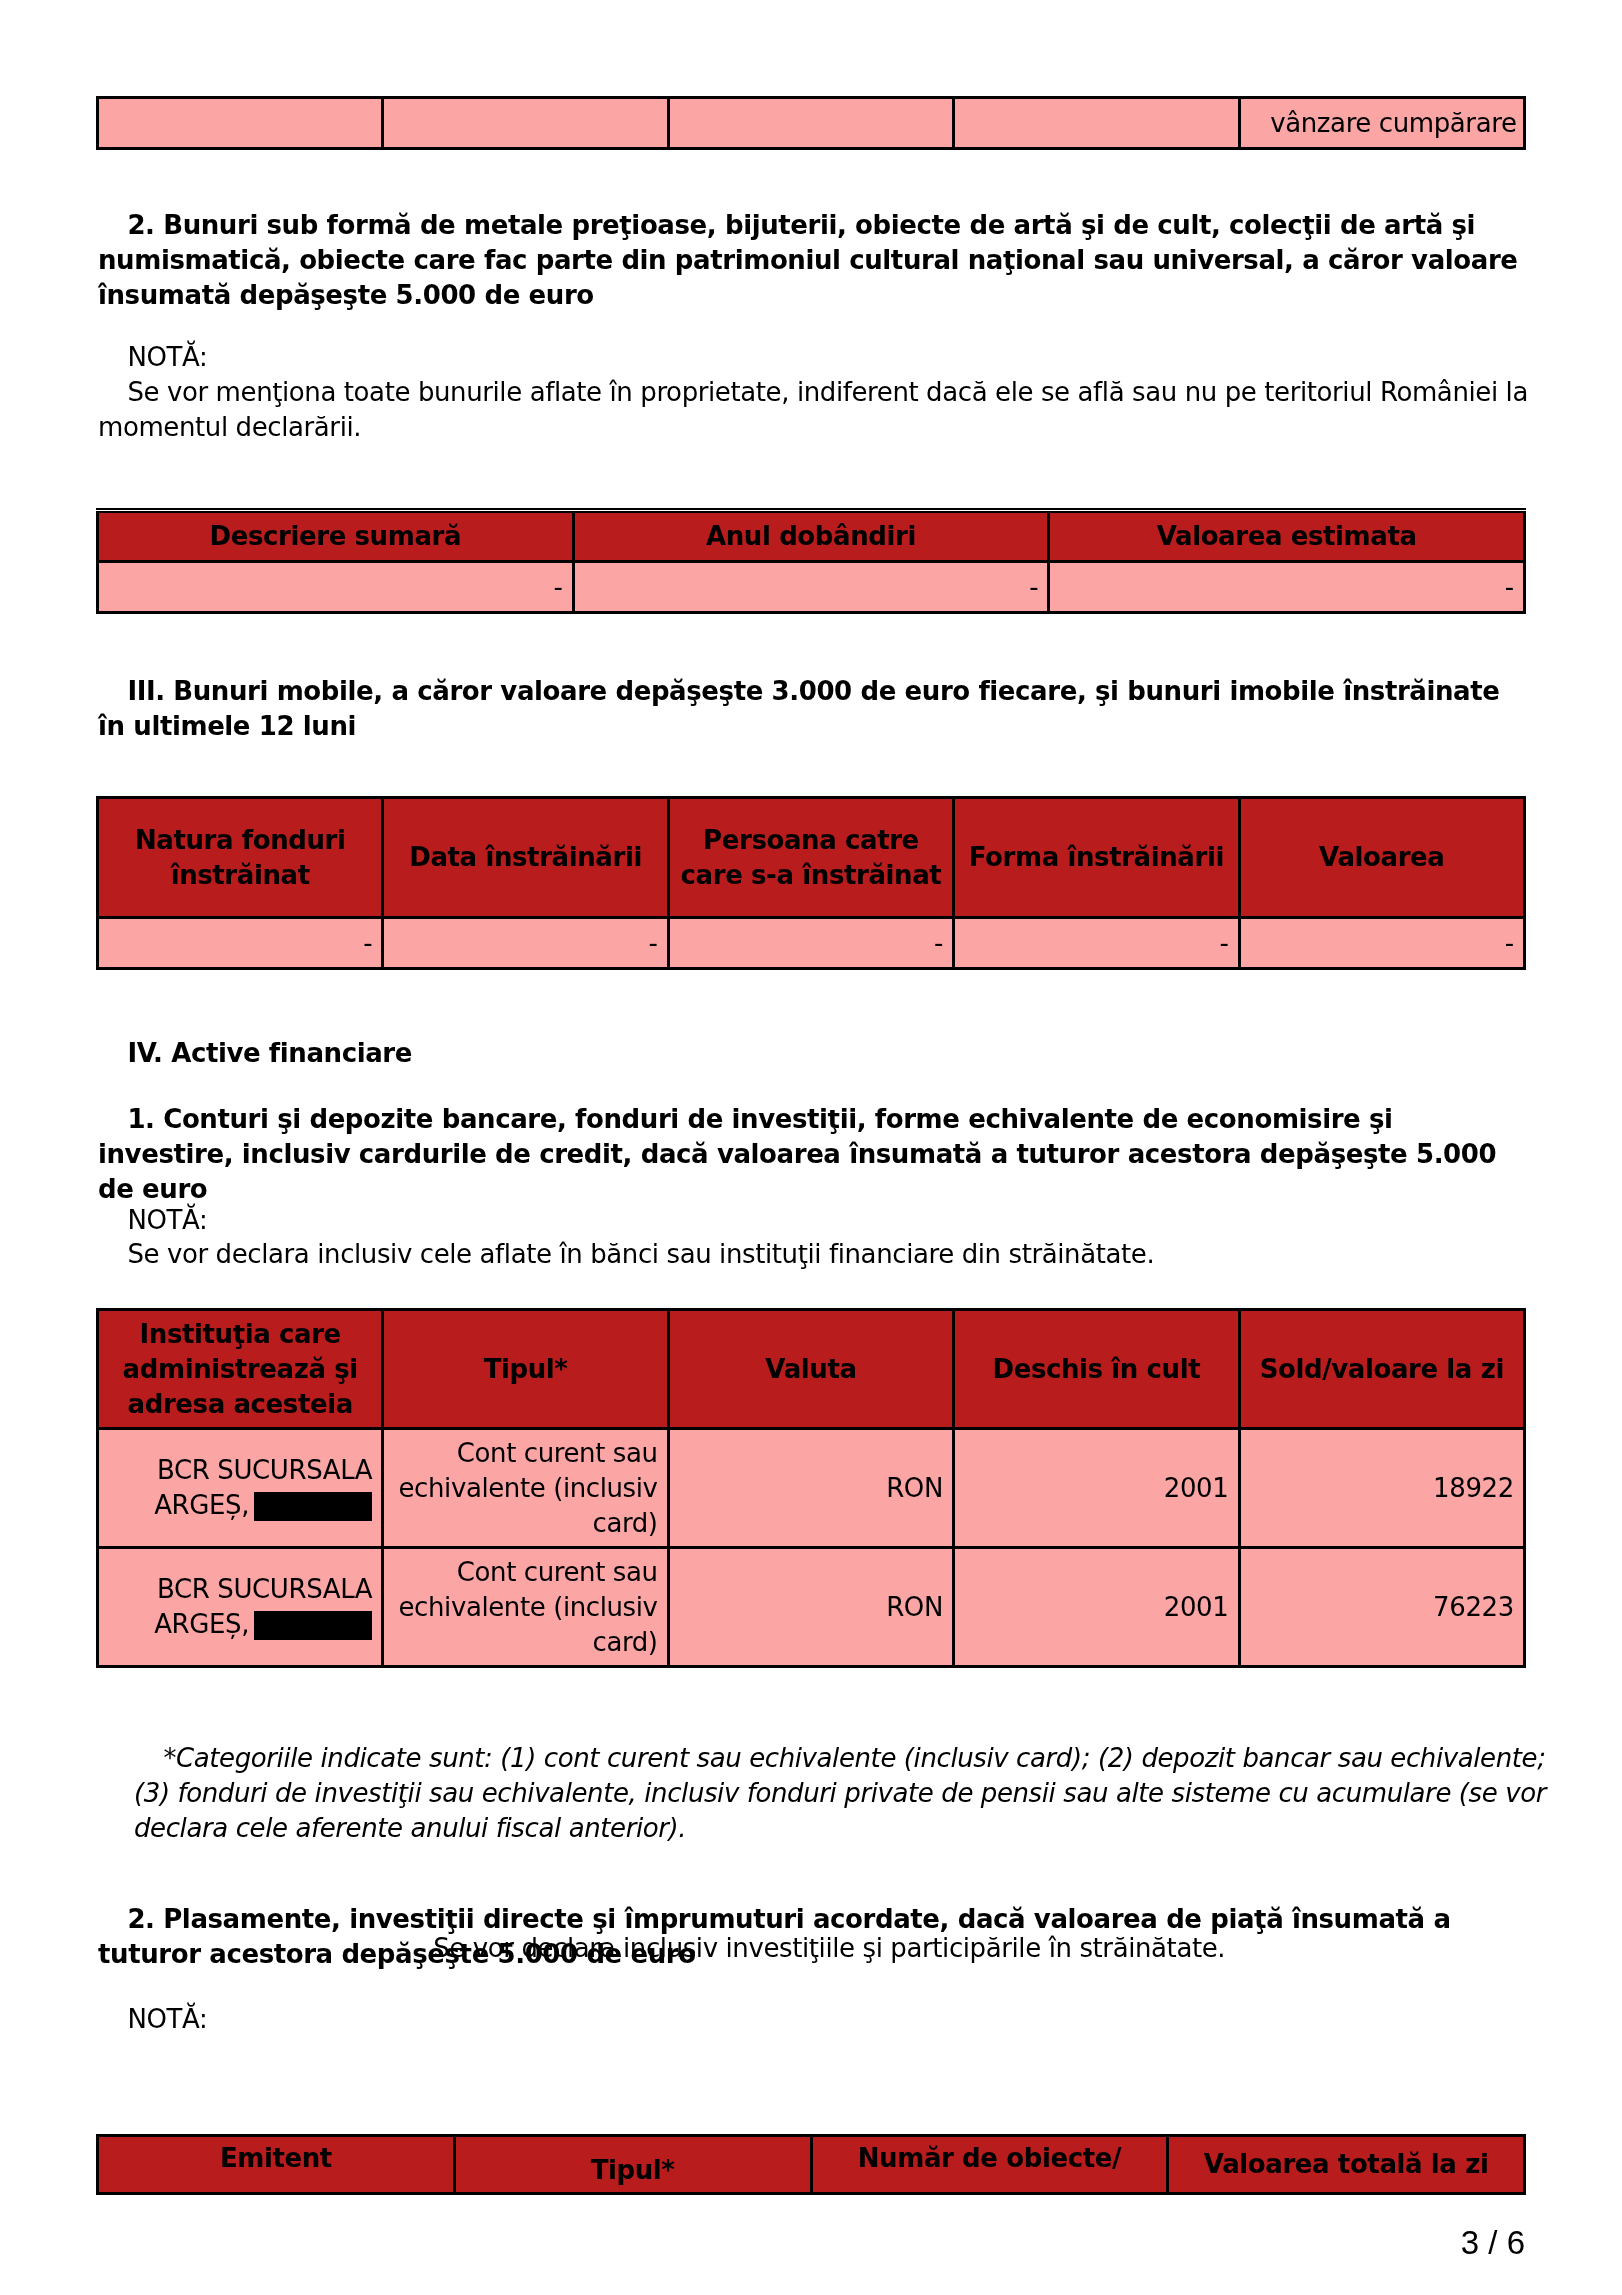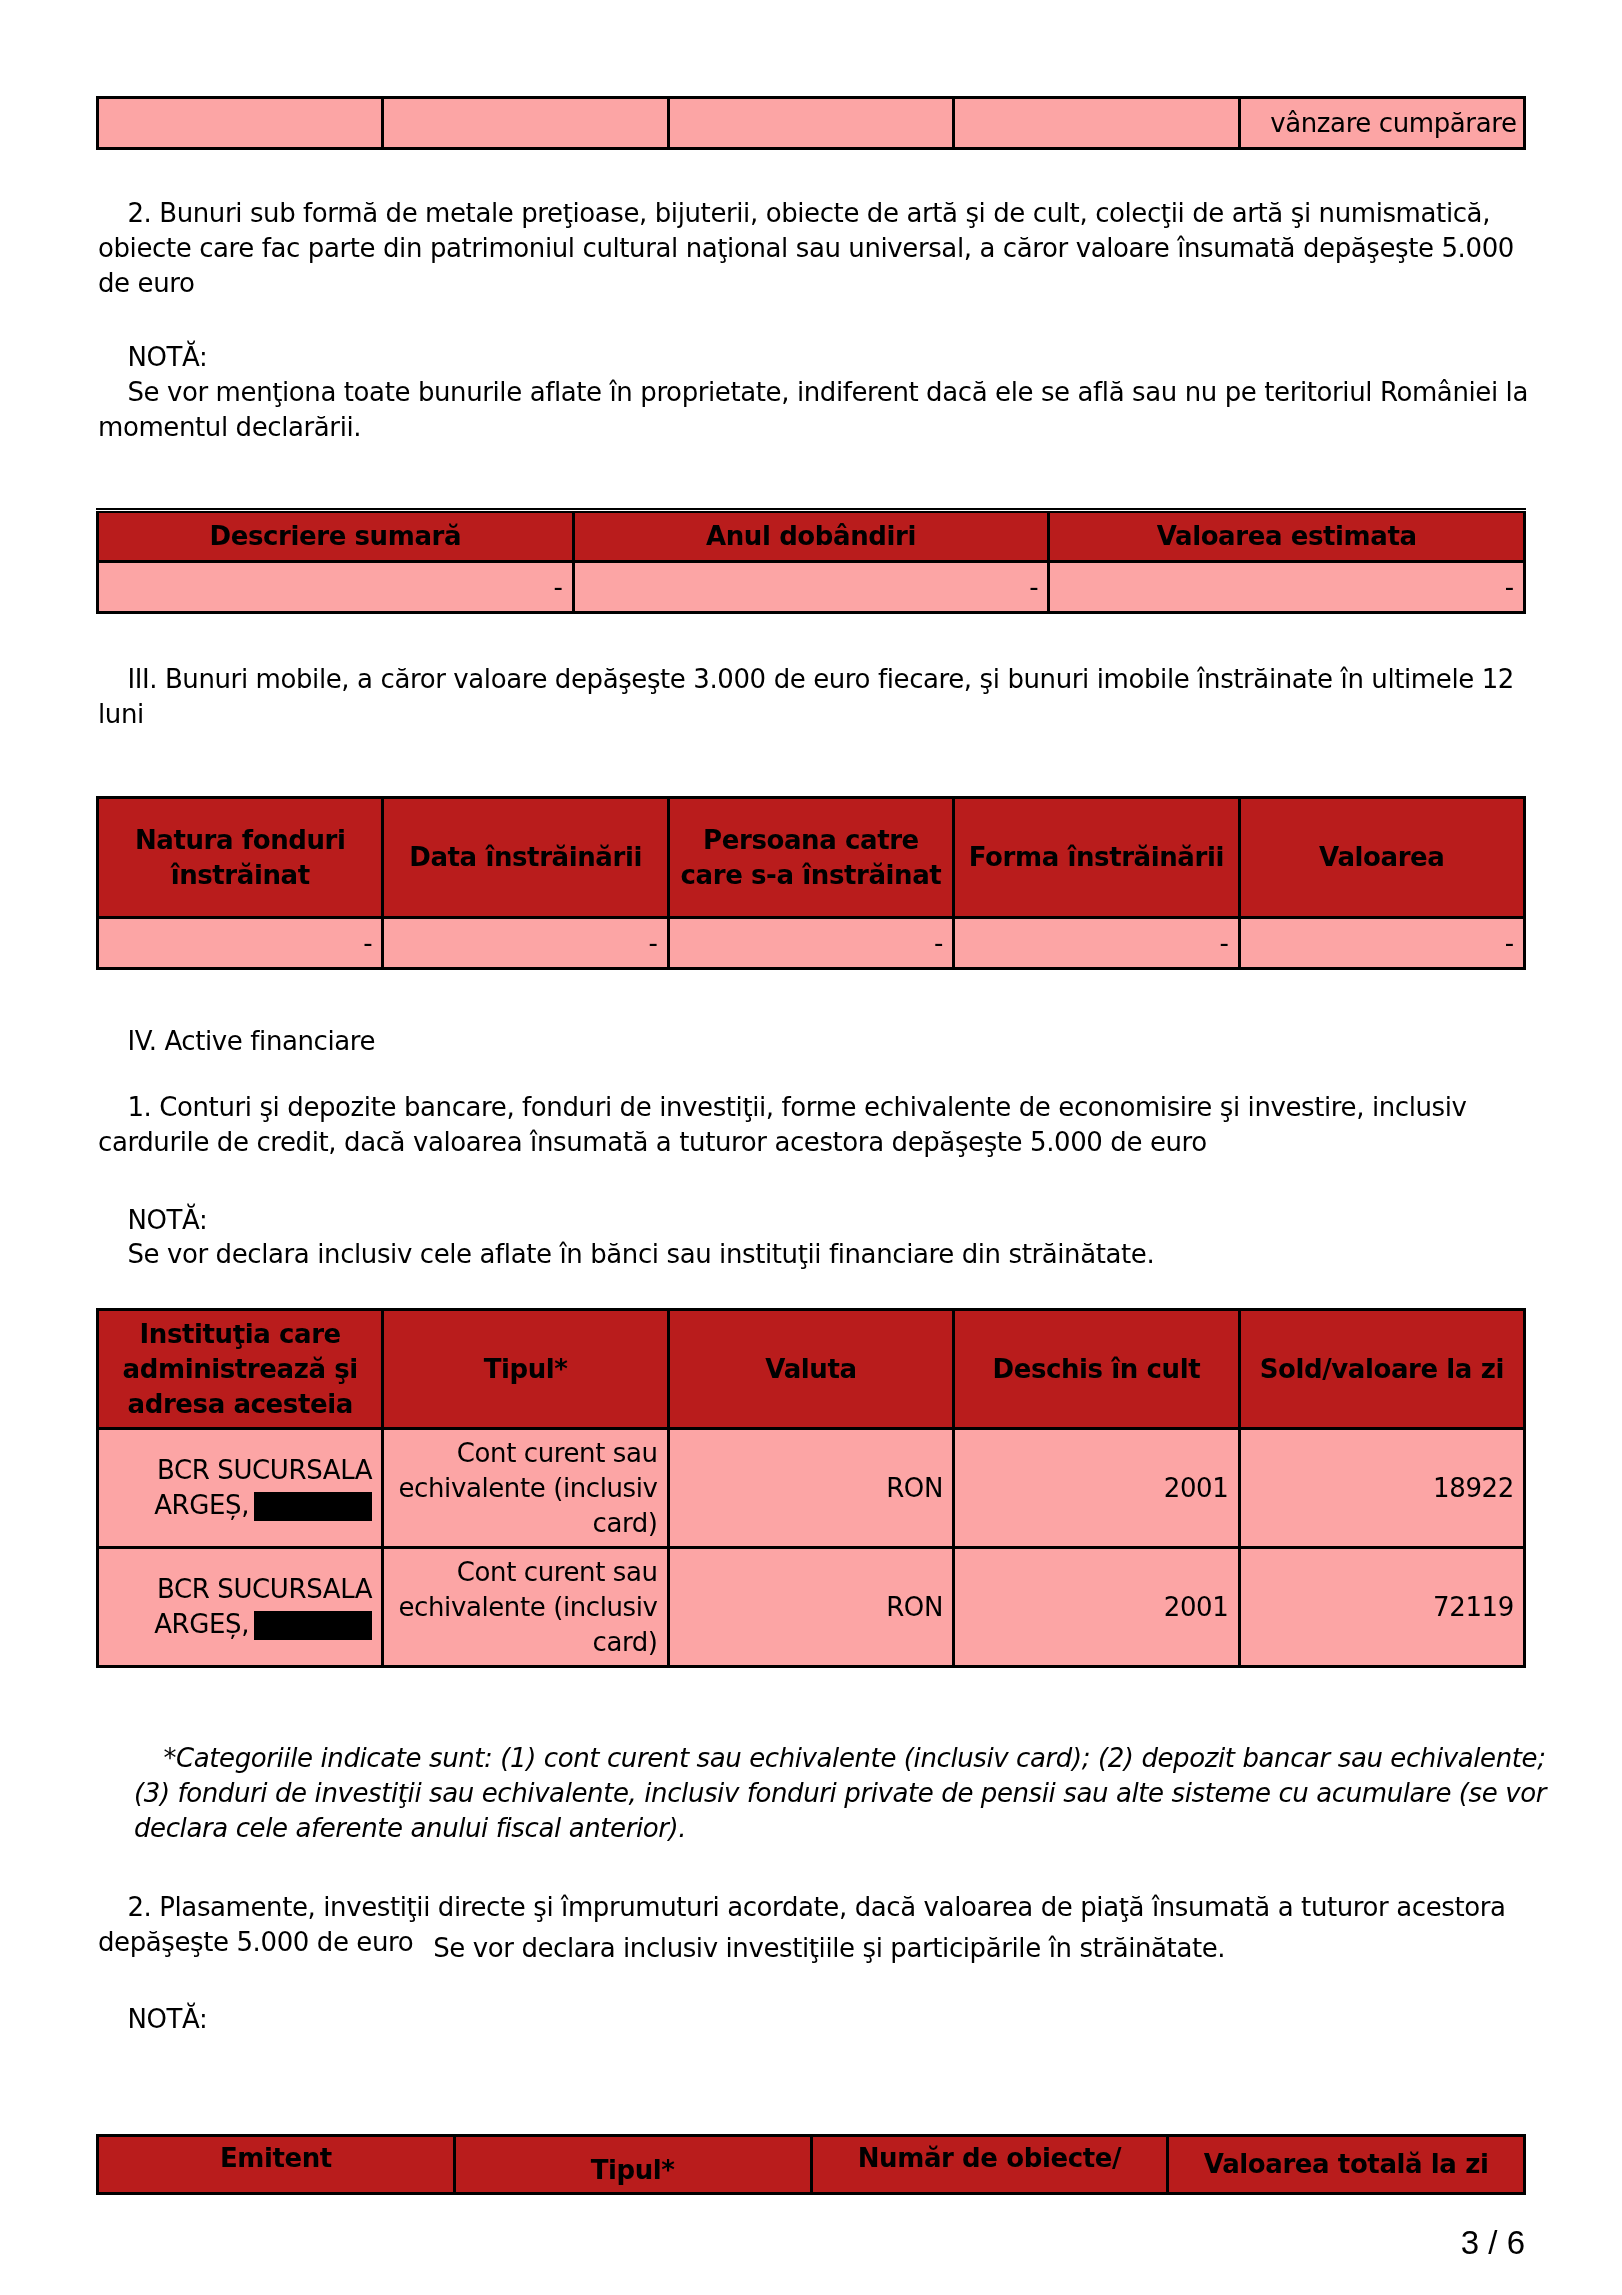--- a/index.html
+++ b/index.html
@@ -1,20 +1,20 @@
 <!DOCTYPE html>
 <html style="font-size:10.5px"><head>
 <meta charset="utf-8">
 <style>
   html, body { margin:0; padding:0; background:#ffffff; }
   body { width:1622px; height:2295px; position:relative; overflow:hidden;
          font-family:"DejaVu Sans", sans-serif; color:#000; }
   .p { position:absolute; left:98px; width:1433px; font-size:26px; line-height:35px; letter-spacing:-0.4px; }
   .p .ind { display:inline-block; width:29.4px; }
-  .b { font-weight:normal; }
+  .b { font-weight:bold;margin-top:12px; }
   .i { font-style:italic; }
   table.t { position:absolute; left:96px; width:1430px; border-collapse:collapse; table-layout:fixed;
             border:3.9px solid #000; font-size:26px; line-height:35px; letter-spacing:-0.4px; }
   table.t td, table.t th { border:3.3px solid #000; padding:0 9.2px; vertical-align:middle; }
   table.t th { background:#b91c1c; font-weight:bold; text-align:center; }
   table.t td { text-align:right; background:#fca5a5; }
   .redact { display:inline-block; width:118px; height:29px; background:#000; vertical-align:middle; margin-left:5.2px; }
   .pagenum { position:absolute; right:97px; top:2224px; font-family:"Liberation Sans", sans-serif; font-size:33px; }
 </style>
 </head>
@@ -91,21 +91,21 @@
     <td>Cont curent sau echivalente (inclusiv card)</td>
     <td>RON</td>
     <td>2001</td>
     <td>18922</td>
   </tr>
   <tr style="height:119px;">
     <td><span>BCR SUCURSALA ARGEȘ,</span><span class="redact"></span></td>
     <td>Cont curent sau echivalente (inclusiv card)</td>
     <td>RON</td>
     <td>2001</td>
-    <td>72119</td>
+    <td>76223</td>
   </tr>
 </tbody>
   </table>
 
 <div class="p i" style="top:1741px;margin-left:36px;"><span class="ind"></span><span>*Categoriile indicate sunt: (1) cont curent sau echivalente (inclusiv card); (2) depozit bancar sau echivalente; (3) fonduri de investiţii sau echivalente, inclusiv fonduri private de pensii sau alte sisteme cu acumulare (se vor declara cele aferente anului fiscal anterior).</span></div>
 
 <div class="p b" style="top:1890px;"><span class="ind"></span><span>2. Plasamente, investiţii directe şi împrumuturi acordate, dacă valoarea de piaţă însumată a tuturor acestora depăşeşte 5.000 de euro</span></div>
 <div class="p" style="top:2002px;"><span class="ind"></span><span>NOTĂ:</span></div>
 <div class="p" style="top:1931px;text-align:center;"><span class="ind"></span><span>Se vor declara inclusiv investiţiile şi participările în străinătate.</span></div>
 

